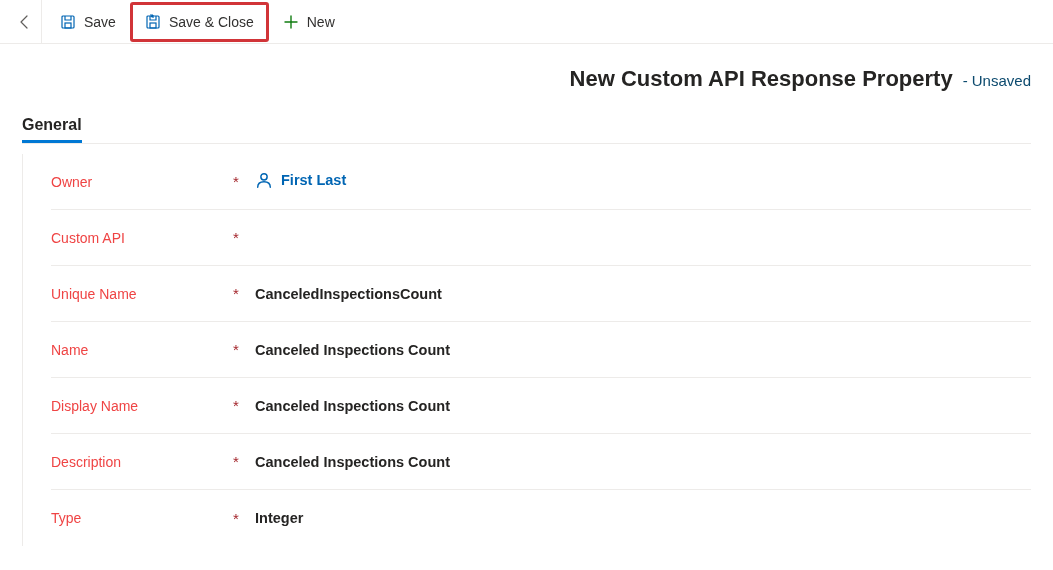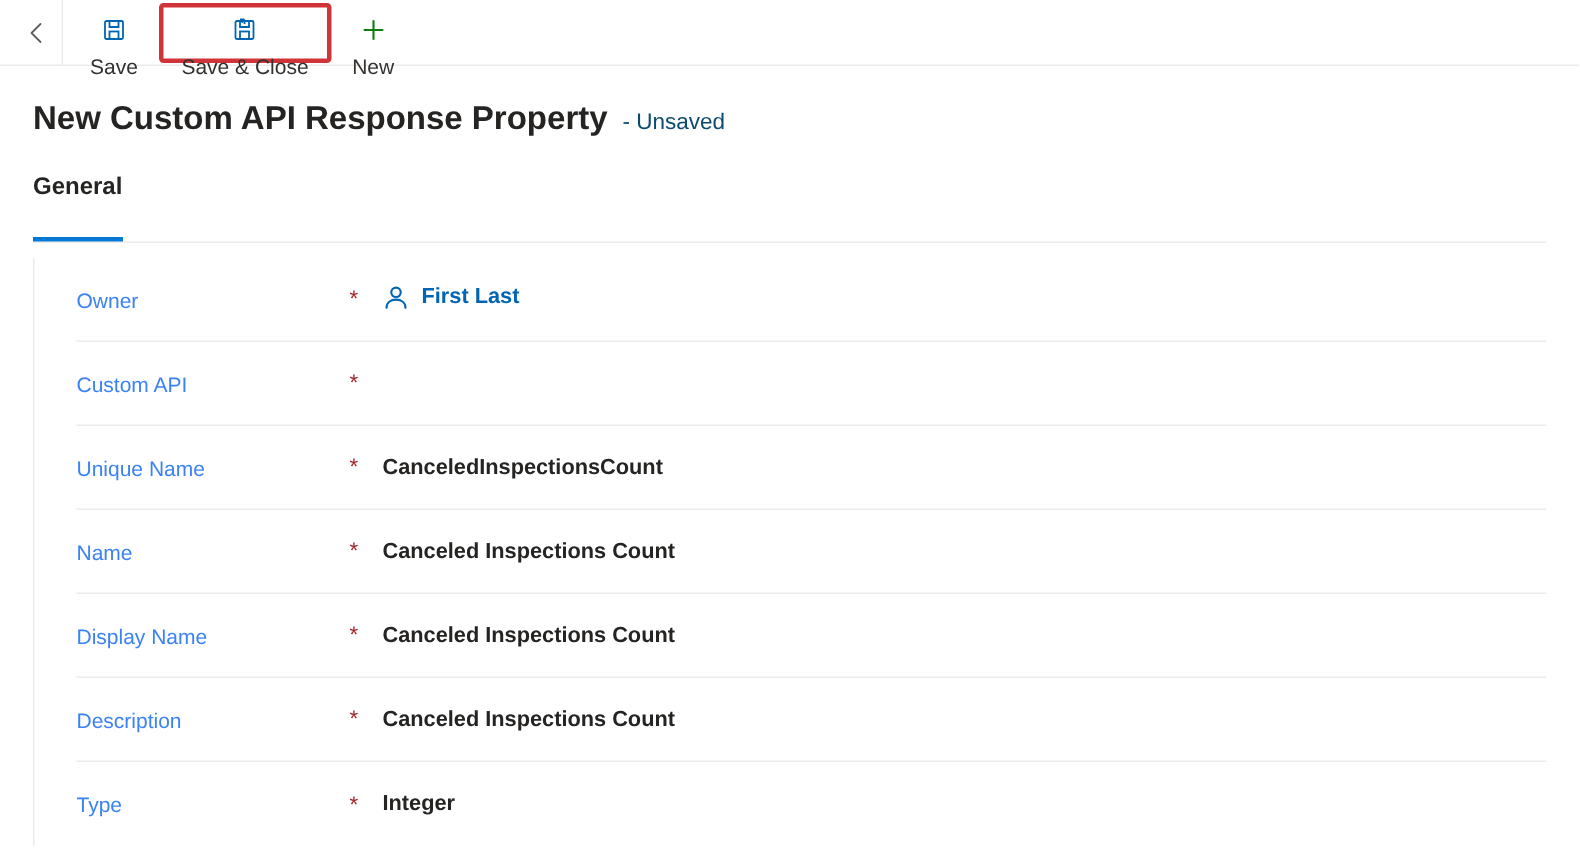--- a/index.html
+++ b/index.html
@@ -34,55 +34,55 @@
       padding: 6px 12px;
       height: 32px;
       cursor: pointer;
       gap: 8px;
       border-radius: 2px;
       background: transparent;
       border: none;
       font-family: inherit;
       font-size: 14px;
       color: #323130;
-      flex-direction: column;
     }
     .toolbar-btn .icon { display: inline-flex; width: 16px; height: 16px; align-items: center; justify-content: center; }
     .highlight-box {
       border: 3px solid #d13438;
       border-radius: 3px;
       padding: 1px 0;
       margin: 0 2px;
     }
     .chevron { margin-left: 2px; }
     .page {
       padding: 22px 22px 0 22px;
     }
     .title-row {
       display: flex;
       align-items: baseline;
       gap: 10px;
       margin-bottom: 24px;
+      justify-content: flex-end;
     }
     .page-title {
       font-size: 22px;
       font-weight: 600;
       color: #252423;
     }
     .unsaved {
       font-size: 15px;
       color: #0c4a6e;
     }
     .tabs {
       display: flex;
       border-bottom: 1px solid #edebe9;
       margin-bottom: 10px;
     }
     .tab {
-      padding: 0 0 24px 0;
+      padding: 0 0 6px 0;
       font-size: 16px;
       font-weight: 600;
       color: #252423;
       border-bottom: 3px solid transparent;
       cursor: pointer;
     }
     .tab.active {
       border-bottom-color: #0078d4;
     }
     .form {
@@ -94,21 +94,21 @@
       display: flex;
       align-items: center;
       min-height: 56px;
       border-bottom: 1px solid #edebe9;
       gap: 0;
     }
     .form-row:first-child { border-top: none; }
     .field-label {
       width: 182px;
       font-size: 14px;
-      color: #3b82f6;
+      color: #ef4444;
       padding: 8px 0;
     }
     .required {
       width: 22px;
       color: #a4262c;
       font-size: 15px;
       text-align: left;
     }
     .field-value {
       flex: 1;

